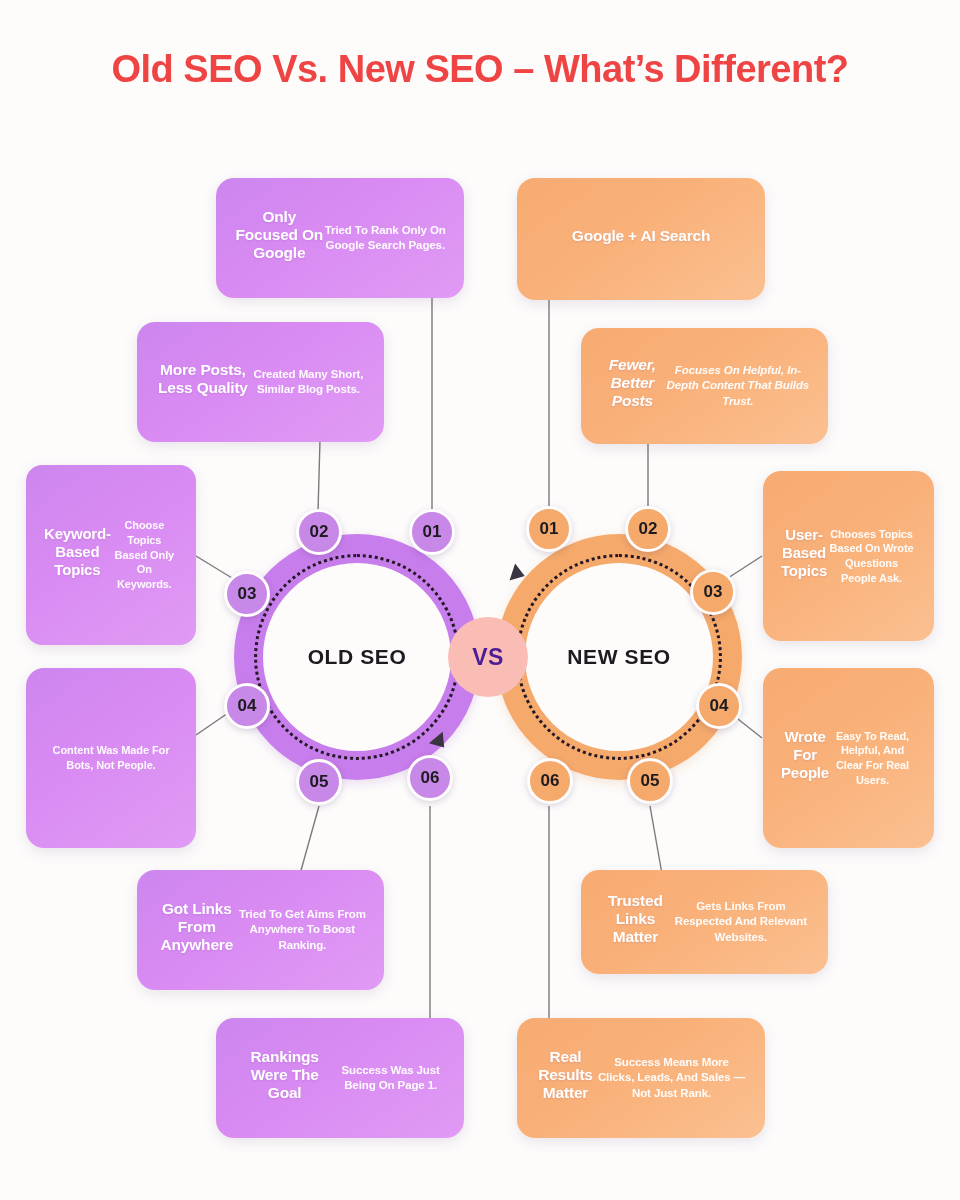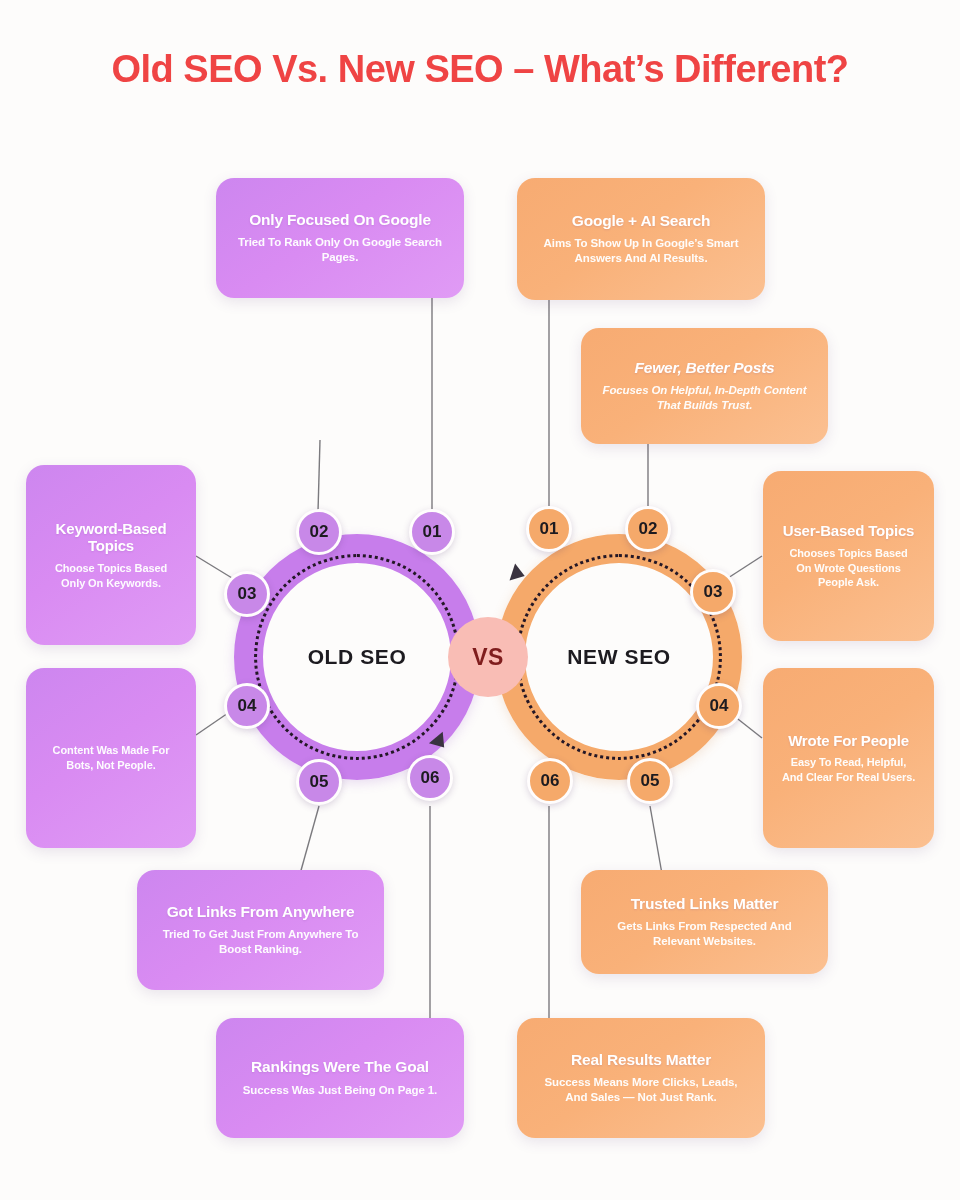--- a/index.html
+++ b/index.html
@@ -23,21 +23,21 @@
 
   
   #connectors{position:absolute;left:0;top:0;width:960px;height:1200px;}
 
   
   .card{
     position:absolute;
     border-radius:18px;
     box-sizing:border-box;
     padding:10px 18px;
-    display:flex;flex-direction:column;
+    display:flex;
     align-items:center;justify-content:center;
     text-align:center;
     color:#ffffff;
     box-shadow:0 4px 14px rgba(90,60,120,.13);
   }
   .card.purple{
     background:linear-gradient(145deg,#cd86ef 0%,#d98bf2 45%,#e09bf5 100%);
   }
   .card.orange{
     background:linear-gradient(145deg,#f7ab72 0%,#f9b179 45%,#fbc091 100%);
@@ -97,21 +97,21 @@
   }
   .badge.purple{background:#c888e8;}
   .badge.orange{background:#f5a96a;}
 
   
   .vs{
     position:absolute;
     width:80px;height:80px;border-radius:50%;
     background:#f9bdb5;
     display:flex;align-items:center;justify-content:center;
-    font-size:23px;font-weight:bold;color:#7f1d1d;
+    font-size:23px;font-weight:bold;color:#4c1d95;
     letter-spacing:.5px;
   }
   .arrow{position:absolute;width:0;height:0;}
 </style>
 </head>
 <body>
 
 <div id="stage">
 
   <div class="title">Old SEO Vs. New SEO – What’s Different?</div>
@@ -133,43 +133,46 @@
       <line x1="662" y1="874" x2="650" y2="806"></line>
       <line x1="549" y1="1018" x2="549" y2="806"></line>
     </g>
   </svg>
 
   <div class="card purple" style="left:216px;top:178px;width:248px;height:120px;">
     <div class="c-title">Only Focused On Google</div>
     <div class="c-desc">Tried To Rank Only On Google Search Pages.</div>
   </div>
 
-
-  <div class="card purple sq" style="left:26px;top:465px;width:170px;height:180px;">
+  <div class="card purple" style="left:137px;top:322px;width:247px;height:120px;">
+    <div class="c-title">More Posts, Less Quality</div>
+    <div class="c-desc">Created Many Short, Similar Blog Posts.</div>
+  </div>
+
+  <div class="card purple sq" style="left:26px;top:465px;width:170px;height:180px;border-radius:16px;">
     <div class="c-title">Keyword-Based Topics</div>
     <div class="c-desc">Choose Topics Based Only On Keywords.</div>
   </div>
 
   <div class="card purple sq" style="left:26px;top:668px;width:170px;height:180px;">
     <div class="c-desc">Content Was Made For Bots, Not People.</div>
   </div>
 
   <div class="card purple" style="left:137px;top:870px;width:247px;height:120px;">
     <div class="c-title">Got Links From Anywhere</div>
-    <div class="c-desc">Tried To Get Just From Anywhere To Boost Ranking.</div>
+    <div class="c-desc">Tried To Get Aims From Anywhere To Boost Ranking.</div>
   </div>
 
   <div class="card purple" style="left:216px;top:1018px;width:248px;height:120px;">
     <div class="c-title">Rankings Were The Goal</div>
     <div class="c-desc">Success Was Just Being On Page 1.</div>
   </div>
 
   <div class="card orange" style="left:517px;top:178px;width:248px;height:122px;">
     <div class="c-title">Google + AI Search</div>
-    <div class="c-desc">Aims To Show Up In Google’s Smart Answers And AI Results.</div>
   </div>
 
   <div class="card orange" style="left:581px;top:328px;width:247px;height:116px;font-style:italic;">
     <div class="c-title">Fewer, Better Posts</div>
     <div class="c-desc">Focuses On Helpful, In-Depth Content That Builds Trust.</div>
   </div>
 
   <div class="card orange sq" style="left:763px;top:471px;width:171px;height:170px;">
     <div class="c-title">User-Based Topics</div>
     <div class="c-desc">Chooses Topics Based On Wrote Questions People Ask.</div>

